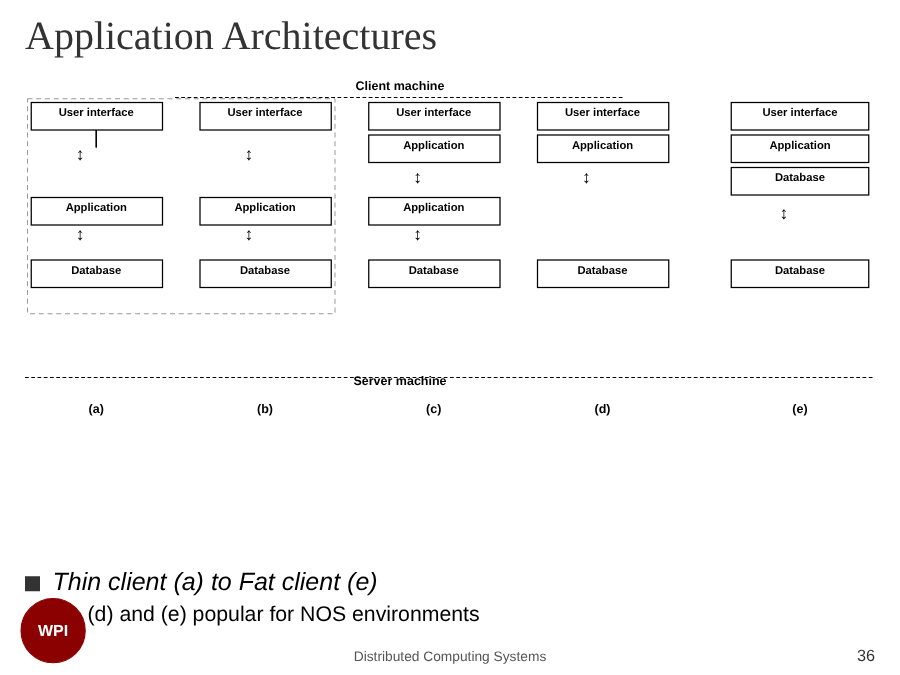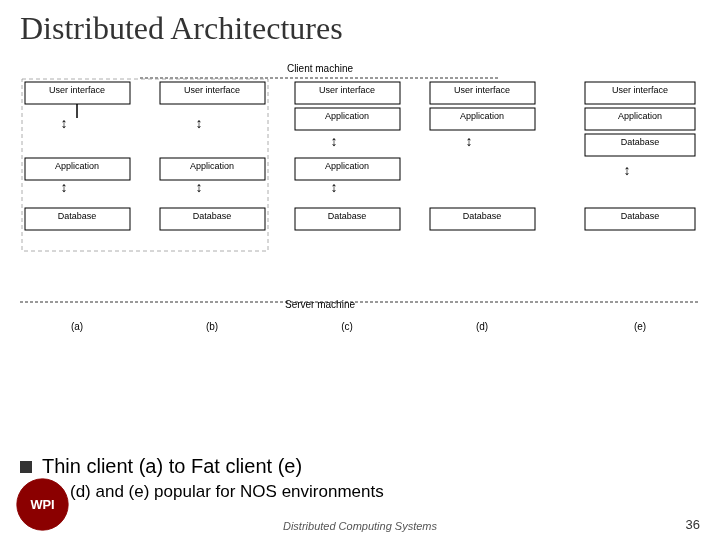--- a/index.html
+++ b/index.html
@@ -24,35 +24,37 @@
       font-weight: normal;
       color: #333;
       margin-bottom: 8px;
       font-family: 'Times New Roman', serif;
     }
 
     .diagram-area {
       width: 100%;
       height: 320px;
       position: relative;
+      font-weight: bold;
     }
 
     .bullet-section {
       position: absolute;
       bottom: 38px;
       left: 20px;
       right: 20px;
     }
 
     .bullet-main {
       font-size: 20px;
       display: flex;
       align-items: center;
       gap: 10px;
       margin-bottom: 4px;
+      font-style: italic;
     }
 
     .bullet-main .bullet-square {
       width: 12px;
       height: 12px;
       background: #333;
       flex-shrink: 0;
     }
 
     .bullet-sub {
@@ -77,21 +79,20 @@
       right: 0;
       display: flex;
       justify-content: center;
       align-items: center;
       gap: 20px;
     }
 
     .footer-text {
       font-size: 11px;
       color: #555;
-      font-style: italic;
     }
 
     .footer-page {
       font-size: 13px;
       color: #333;
       position: absolute;
       right: 20px;
       bottom: 8px;
     }
 
@@ -107,21 +108,21 @@
     
     .diagram-svg {
       width: 100%;
       height: 100%;
     }
   </style>
 </head>
 <body>
 
 <div class="slide">
-  <h1 class="title">Distributed Architectures</h1>
+  <h1 class="title">Application Architectures</h1>
 
   <div class="diagram-area">
     <svg class="diagram-svg" viewBox="0 0 680 310">
 
       <text x="300" y="12" font-size="10" text-anchor="middle" font-family="Arial">Client machine</text>
       <line x1="120" y1="18" x2="480" y2="18" stroke="black" stroke-width="0.8" stroke-dasharray="3,2"></line>
 
       <text x="300" y="248" font-size="10" text-anchor="middle" font-family="Arial">Server machine</text>
       <line x1="0" y1="242" x2="680" y2="242" stroke="black" stroke-width="0.8" stroke-dasharray="3,2"></line>
 

